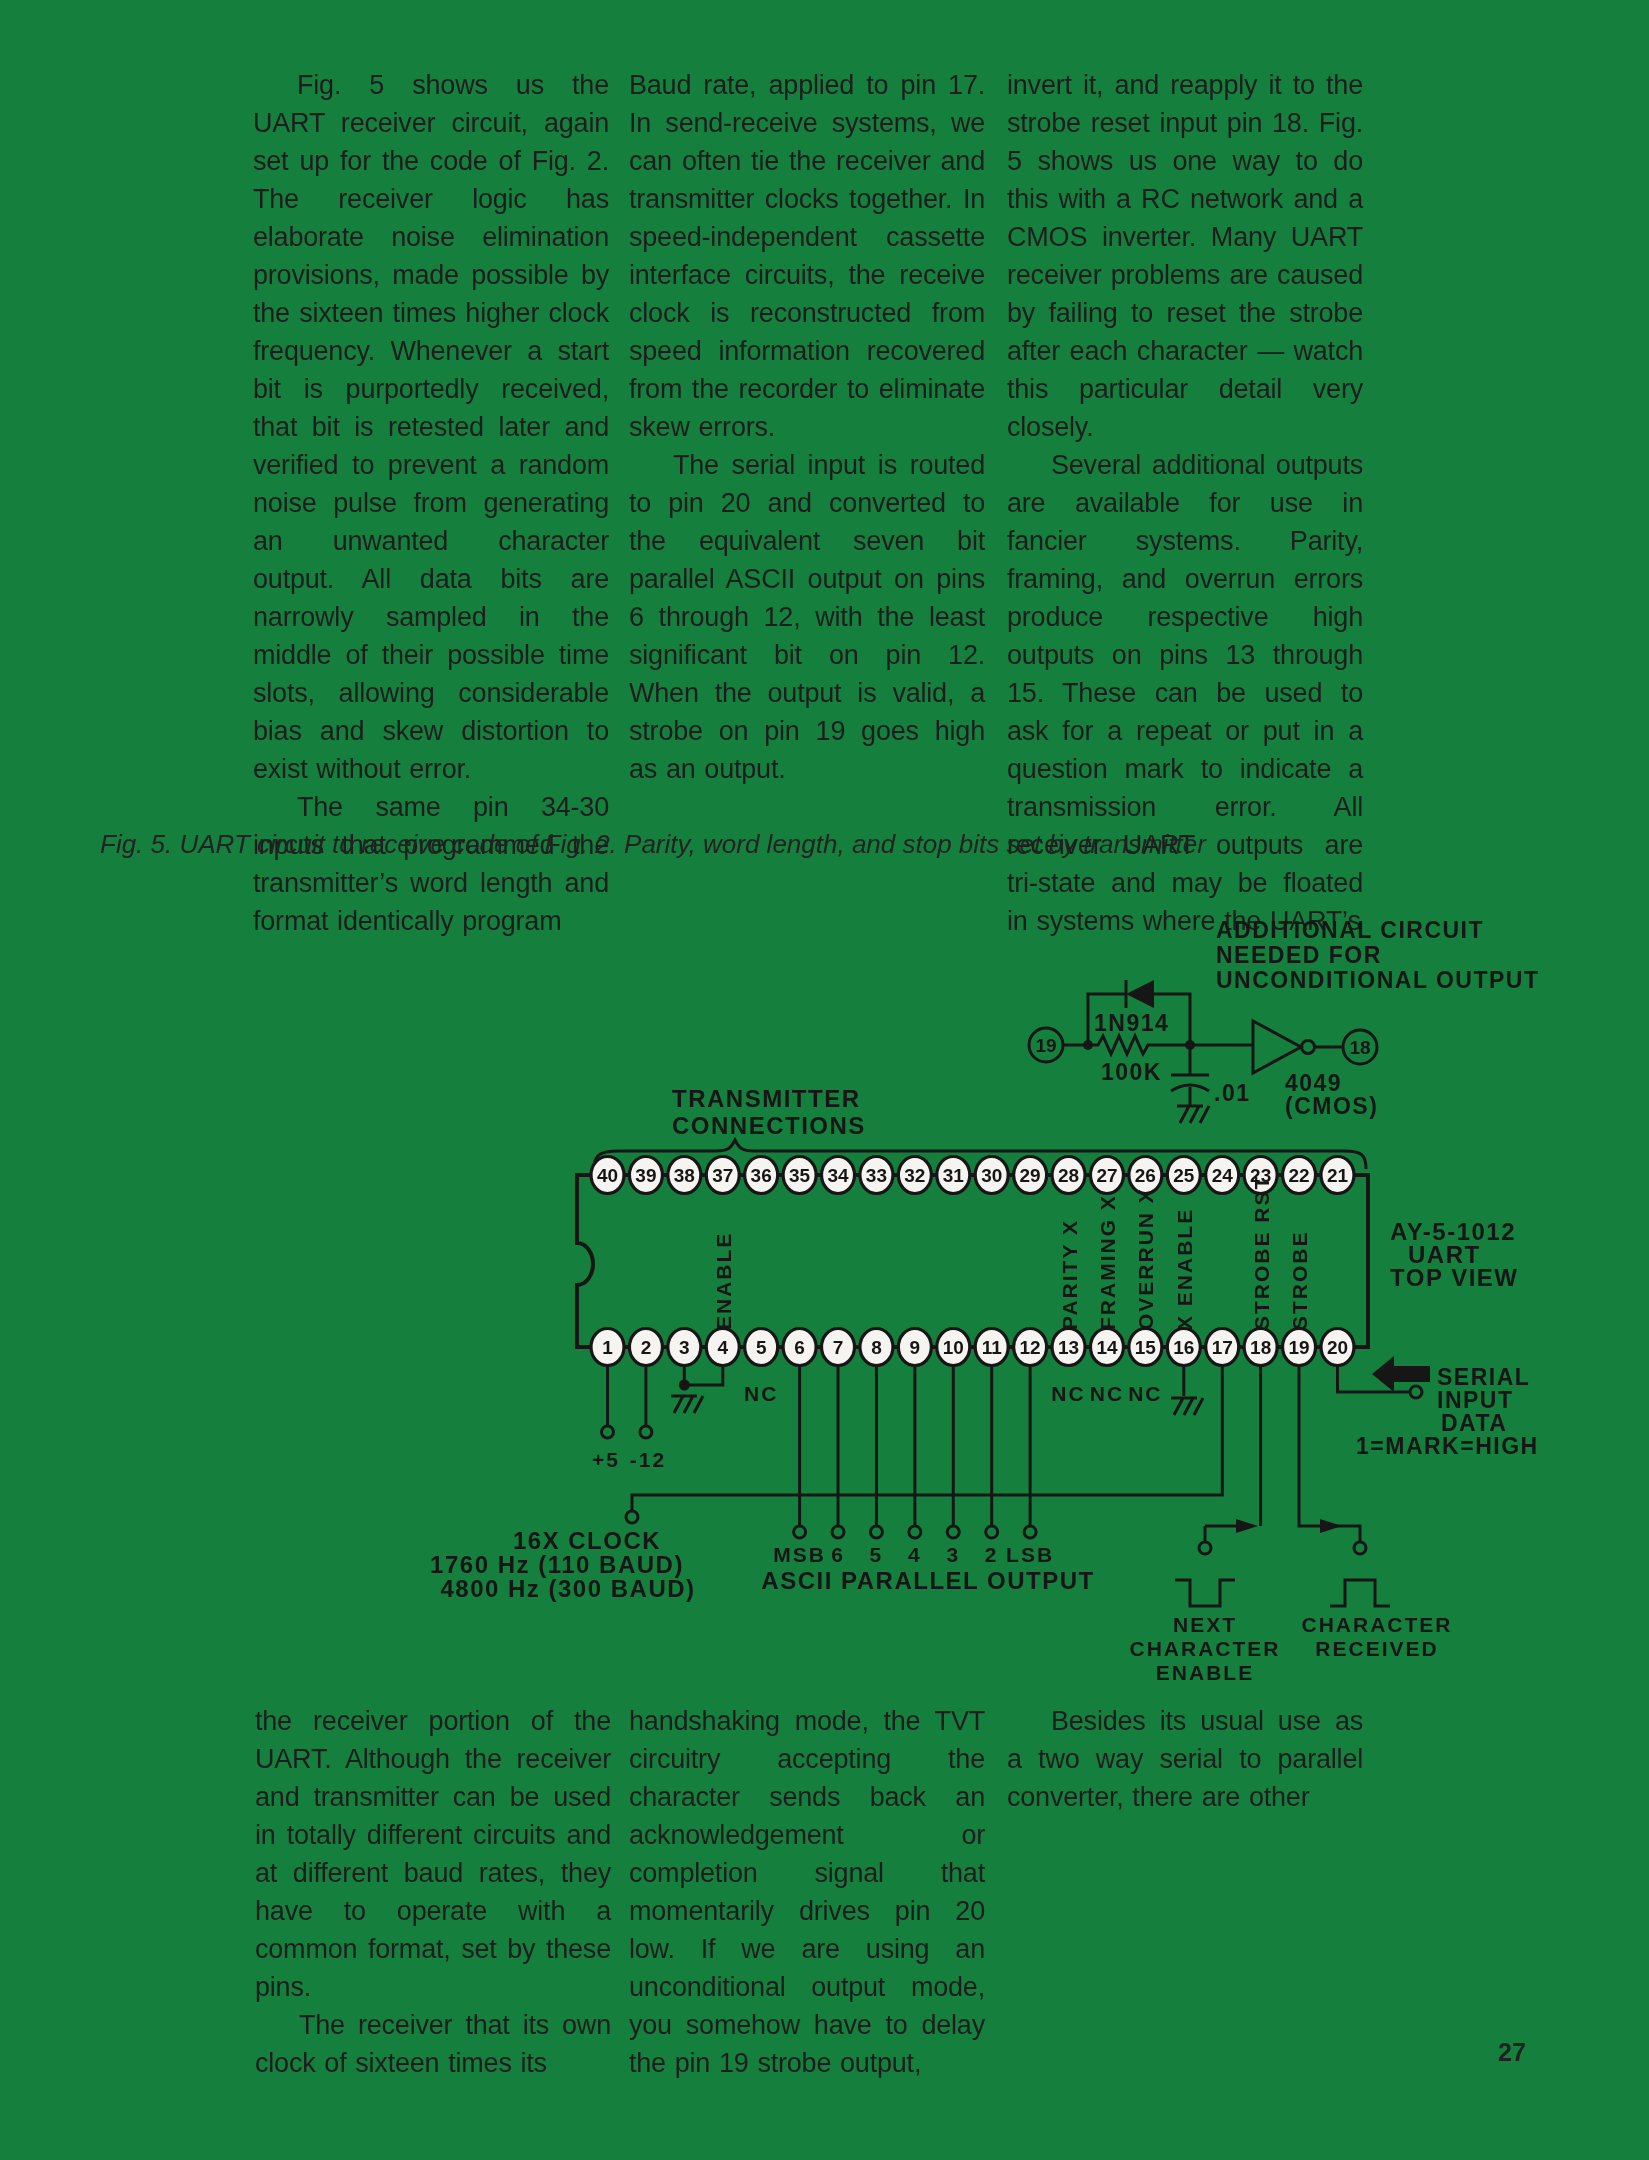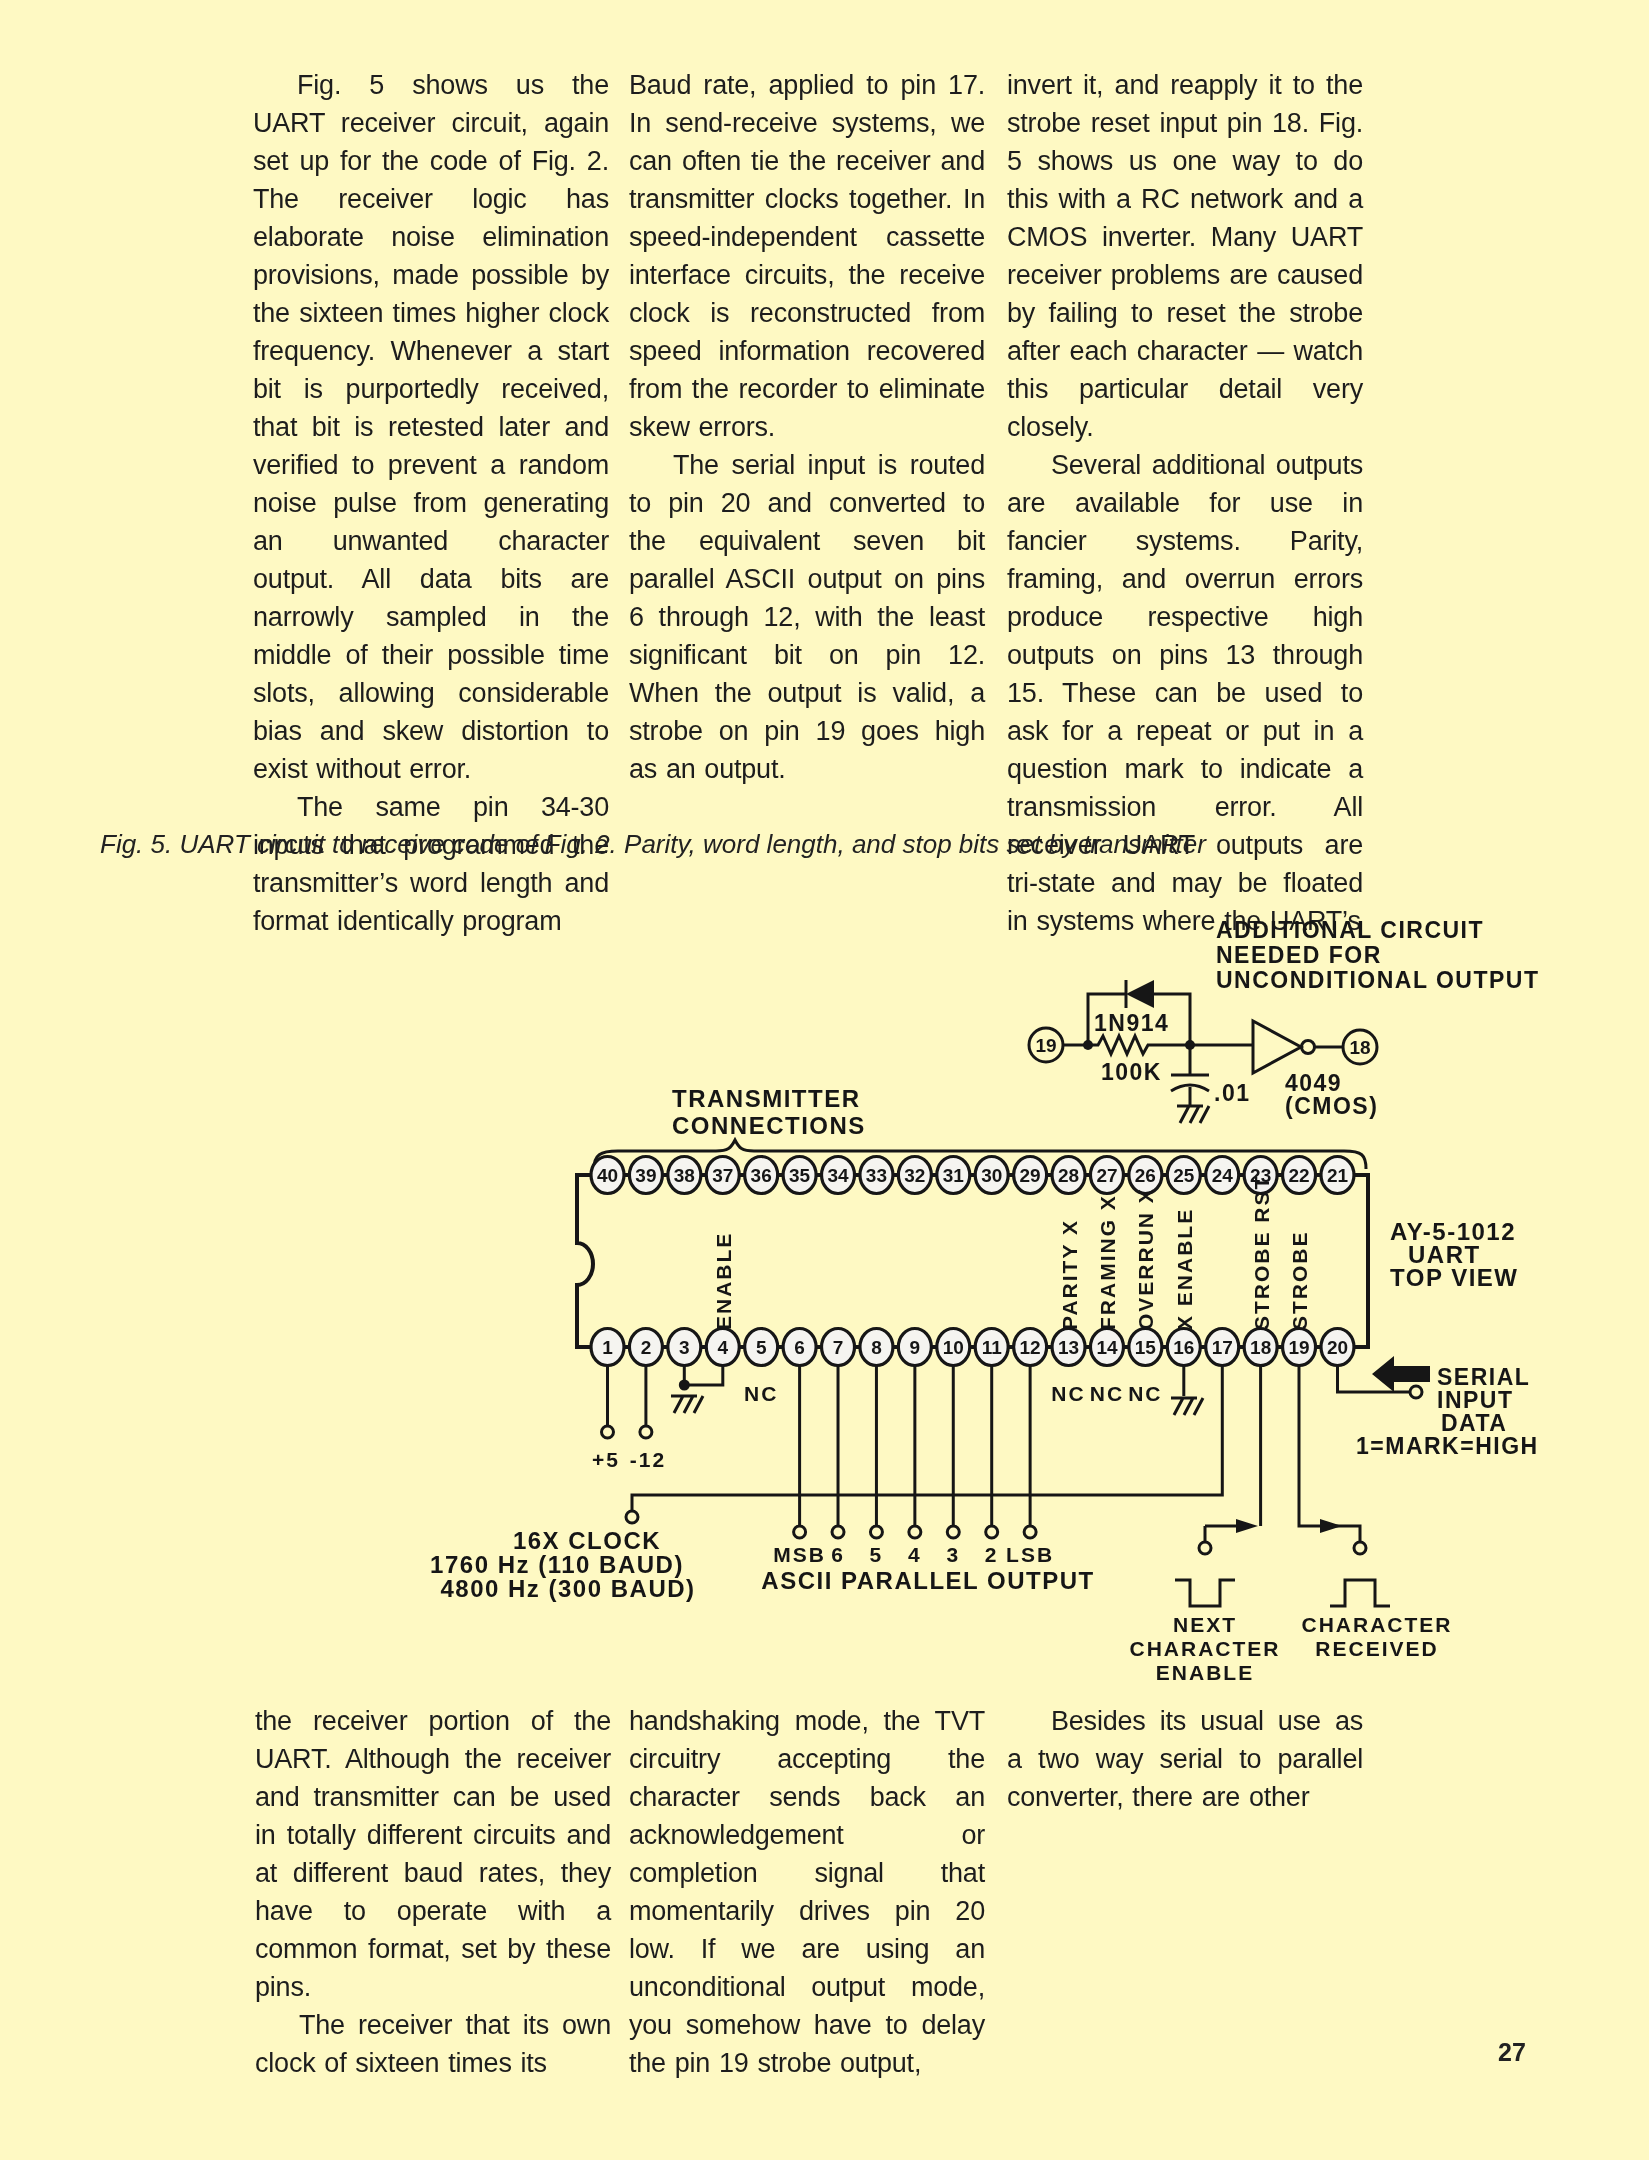--- a/index.html
+++ b/index.html
@@ -1,16 +1,16 @@
 <!DOCTYPE html>
 <html><head>
 <meta charset="utf-8">
 <style>
   html,body{margin:0;padding:0;background:#e8e7e3;}
-  .page{position:relative;width:1649px;height:2160px;background:#fef9c3;overflow:hidden;
+  .page{position:relative;width:1649px;height:2160px;background:#15803d;overflow:hidden;
         font-family:"Liberation Sans",sans-serif;color:#1d1d1d;}
   .col{position:absolute;width:356px;font-size:27px;line-height:38px;text-align:justify;
        letter-spacing:-0.2px;word-spacing:1.5px;}
   .col p{margin:0;}
   .col p.ind{text-indent:44px;}
   .col em{font-style:italic;}
   .caption{position:absolute;left:100px;top:826px;width:1200px;
            font-family:Liberation Sans, sans-serif;font-style:italic;
            font-size:26px;line-height:37px;color:#222;}
   .pageno{position:absolute;left:1498px;top:2038px;font-size:25px;font-weight:bold;color:#222;}

